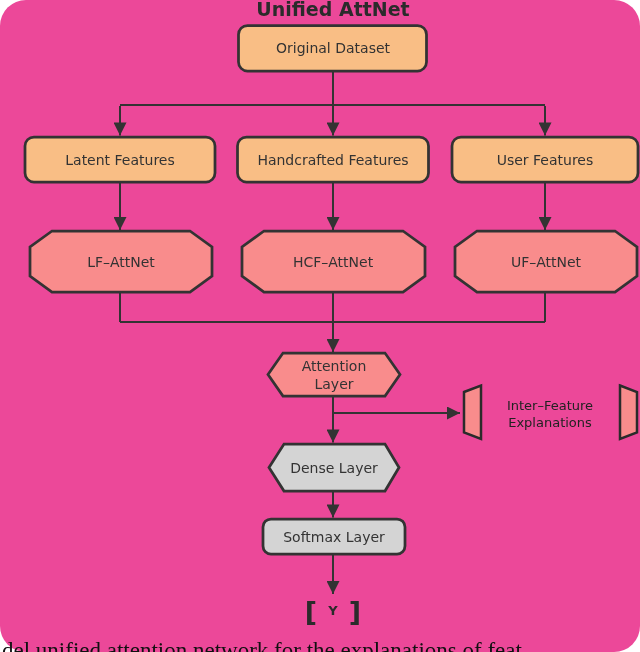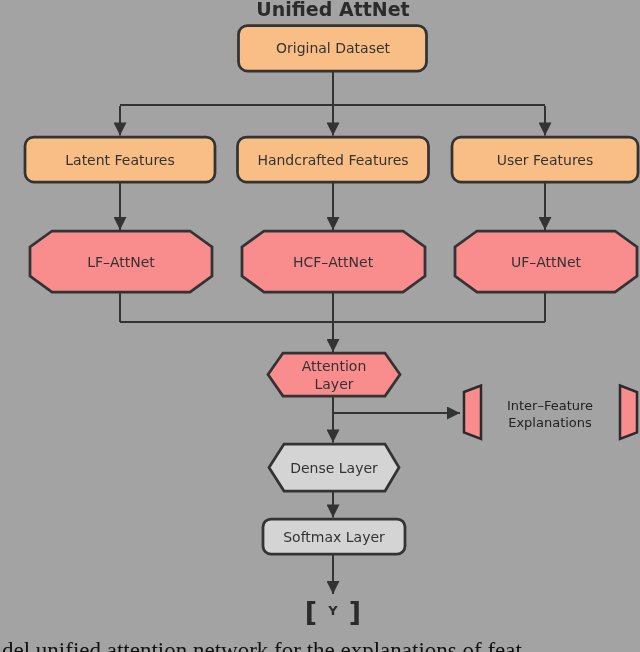--- a/index.html
+++ b/index.html
@@ -8,21 +8,22 @@
     background: #ffffff;
     width: 640px;
     height: 652px;
     overflow: hidden;
     font-family: "DejaVu Sans", "Liberation Sans", sans-serif;
   }
   #stage {
     position: relative;
     width: 640px;
     height: 652px;
-    background: #a3a3a3;
+    background: #ec4899;
+    border-radius: 26px;
   }
   svg { display: block; }
   text.node-label {
     font-family: "DejaVu Sans", "Liberation Sans", sans-serif;
     font-size: 14px;
     font-weight: 500;
     fill: #333333;
   }
   text.small-label {
     font-family: "DejaVu Sans", "Liberation Sans", sans-serif;

